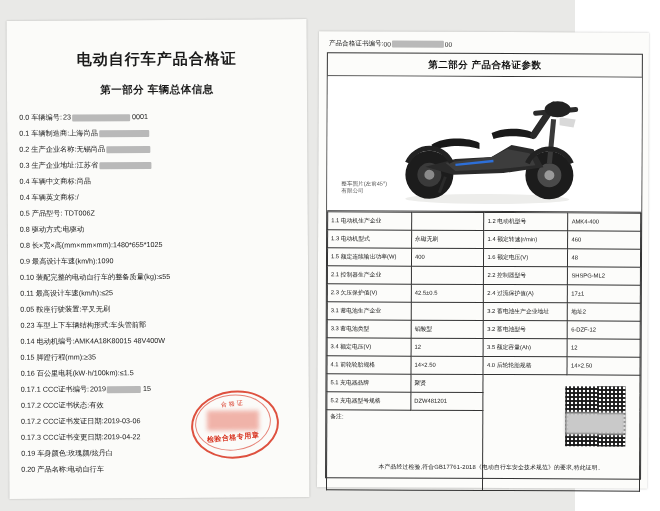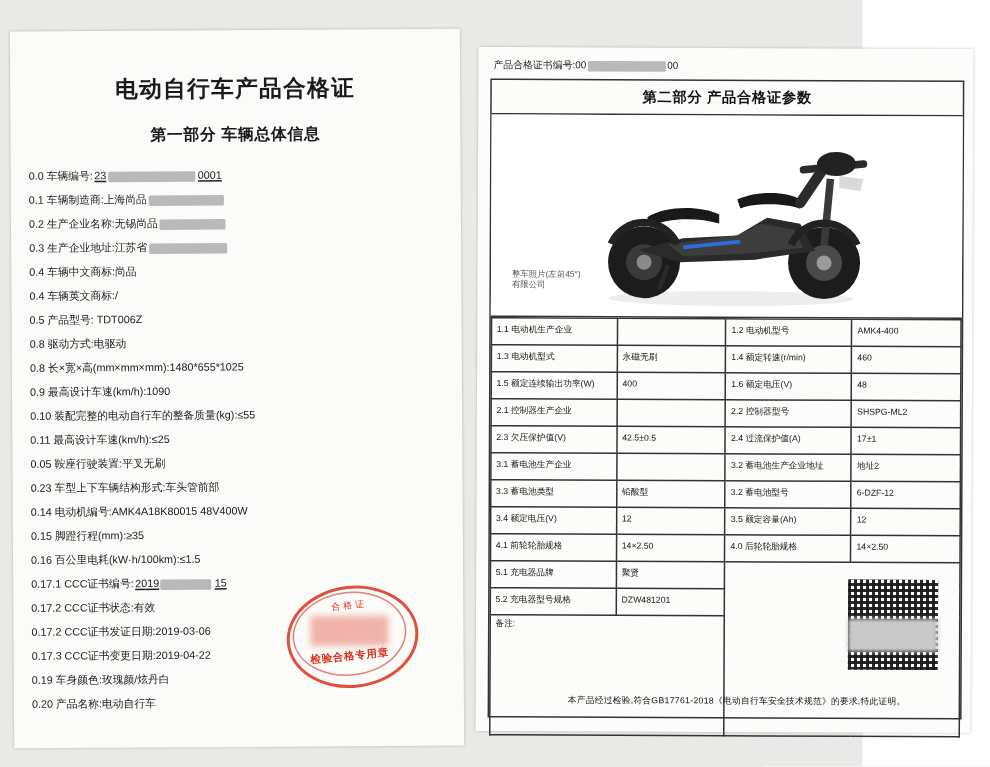--- a/index.html
+++ b/index.html
@@ -57,21 +57,20 @@
     white-space: nowrap;
     display: flex;
     align-items: center;
   }
   .f-label {
     flex: 0 0 auto;
   }
   .f-value {
     flex: 0 0 auto;
     margin-left: 1px;
-    text-decoration: underline;
   }
   .redact {
     display: inline-block;
     height: 7px;
     background: #b9b9b9;
     vertical-align: middle;
     margin: 0 1px;
     border-radius: 1px;
   }
   .stamp {

